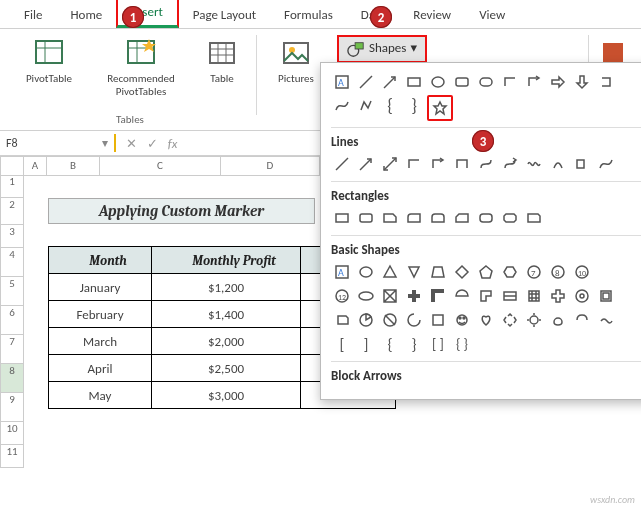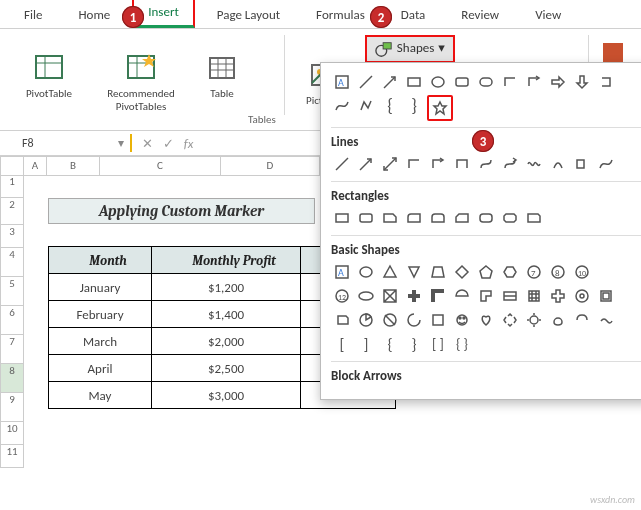--- a/index.html
+++ b/index.html
@@ -1,29 +1,29 @@
 <!DOCTYPE html>
 <html><head>
 <meta charset="utf-8">
 <style>
   body { margin:0; font-family: "Segoe UI", Calibri, sans-serif; font-size:12px; background:#fff; width:641px; height:510px; overflow:hidden; position:relative; color:#444; }
-  .tabs { display:flex; gap:8px; padding:0 10px; height:28px; align-items:flex-end; border-bottom:1px solid #d0d0d0; }
+  .tabs { display:flex; gap:0; padding:0 10px; height:28px; align-items:flex-end; border-bottom:1px solid #d0d0d0; }
   .tab { padding:6px 14px; font-size:13px; color:#444; cursor:pointer; }
   .tab.active { color:#0d7a44; border-bottom:3px solid #1a9a57; }
   .ribbon { display:flex; align-items:flex-start; padding:6px 6px 0 6px; border-bottom:1px solid #d0d0d0; height:95px; }
-  .grp { display:flex; flex-direction:row; align-items:center; padding:0 6px; height:100%; }
+  .grp { display:flex; flex-direction:column; align-items:center; padding:0 6px; height:100%; }
   .grp-row { display:flex; gap:8px; }
   .bigbtn { display:flex; flex-direction:column; align-items:center; width:70px; font-size:11px; text-align:center; gap:3px; padding:2px; }
   .bigbtn svg { width:32px; height:32px; }
   .grp-label { font-size:11px; color:#666; margin-top:auto; padding:3px 0 4px; }
   .sep { width:1px; background:#d8d8d8; height:80px; margin:0 2px; }
   .shapesbtn { display:flex; align-items:flex-start; gap:4px; padding:3px 8px; background:#e4e4e4; font-size:13px; color:#333; }
   .smartartbtn { display:flex; align-items:center; gap:4px; padding:3px 6px; font-size:13px; }
   .namebox-row { display:flex; align-items:center; border-bottom:1px solid #d0d0d0; height:24px; }
-  .namebox { width:102px; border-right:2px solid #eab308; padding:2px 6px; display:flex; justify-content:space-between; align-items:center; font-size:12px;margin-left:16px; }
+  .namebox { width:102px; border-right:2px solid #eab308; padding:2px 6px; display:flex; justify-content:space-between; align-items:center; font-size:12px; }
   .fx-tools { display:flex; align-items:center; gap:10px; padding:0 10px; color:#999; }
   .fx-tools span { font-size:13px; }
   .sheet { position:relative; }
   .ch { border:1px solid #ccc; border-left:none; text-align:center; font-size:11px; color:#666; height:18px; line-height:18px; }
   .rh { border:1px solid #ccc; border-top:none; text-align:center; font-size:11px; color:#666; width:22px; }
   .title { display:flex; align-items:center; justify-content:center; font-style:italic; font-weight:bold; font-family:Cambria,serif; font-size:15px; background:#e8efef; border:1px solid #aaa; color:#333; }
   table.data { border-collapse:collapse; }
   table.data th, table.data td { border:1px solid #000; padding:4px 8px; font-size:13px; text-align:center; height:18px; }
   table.data th { background:#dde7e7; font-style:italic; font-family:Cambria,serif; font-weight:bold; color:#222;padding-left:24px; }
   .dropdown { position:absolute; left:320px; top:62px; width:310px; background:#fff; border:1px solid #bbb; box-shadow:0 4px 10px rgba(0,0,0,.25); padding:8px 10px 12px; }

